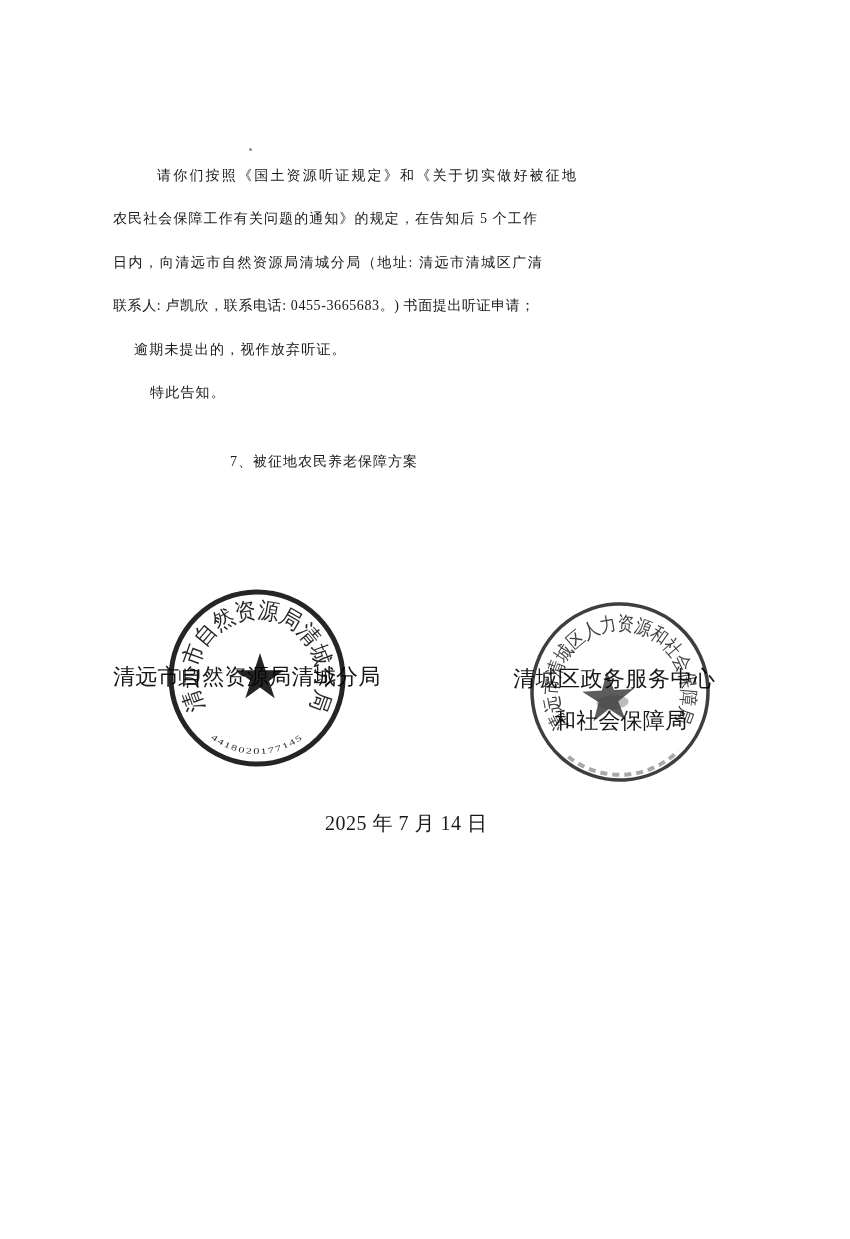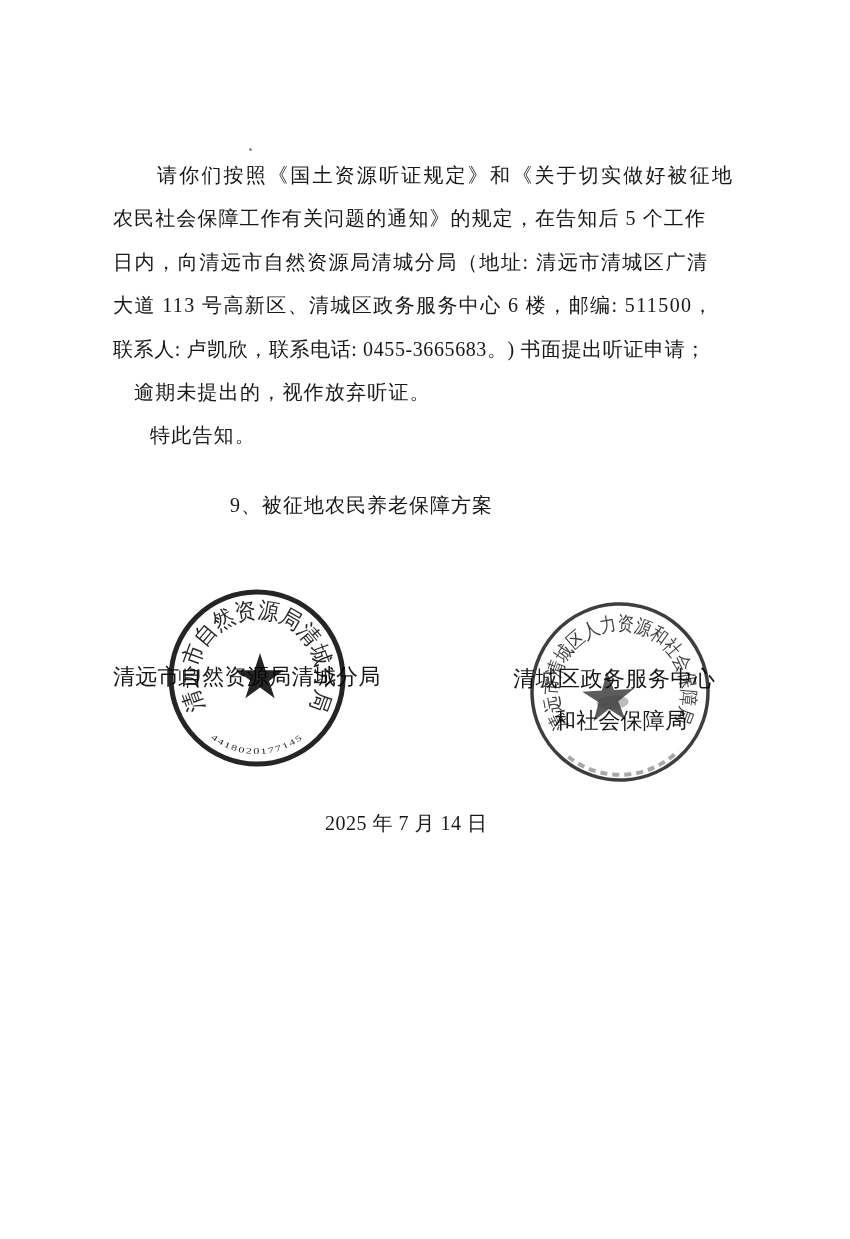--- a/index.html
+++ b/index.html
@@ -8,21 +8,21 @@
     width:850px; height:1239px;
     margin:0 auto;
     background:#ffffff;
     overflow:hidden;
     font-family:"Liberation Serif","DejaVu Serif",serif;
     color:#181818;
   }
   
   .body-text {
     position:absolute; left:113px; top:154px; width:652px;
-    font-size:20px;
+    font-size:14px;
   }
   .line { height:43.4px; line-height:43.4px; white-space:nowrap; }
   .l1 { text-indent:44px; letter-spacing:2.2px; }
   .l2 { letter-spacing:1.1px; }
   .l3 { letter-spacing:1.55px; }
   .l4 { letter-spacing:1.4px; }
   .l5 { letter-spacing:0.6px; }
   .l6 { letter-spacing:1.2px;margin-left:21px; }
   .closing { text-indent:37px; letter-spacing:1.2px; }
   .spacer { height:26px; }
@@ -62,26 +62,25 @@
 <body>
 
 <div class="page">
 
   <div class="speck"></div>
 
   <div class="body-text">
     <div class="line l1">请你们按照《国土资源听证规定》和《关于切实做好被征地</div>
     <div class="line l2">农民社会保障工作有关问题的通知》的规定，在告知后 5 个工作</div>
     <div class="line l3">日内，向清远市自然资源局清城分局（地址: 清远市清城区广清</div>
-    <div class="line l4">大道 113 号高新区、清城区政务服务中心 6 楼，邮编: 511500，</div>
     <div class="line l5">联系人: 卢凯欣，联系电话: 0455-3665683。) 书面提出听证申请；</div>
     <div class="line l6">逾期未提出的，视作放弃听证。</div>
     <div class="line closing">特此告知。</div>
     <div class="spacer"></div>
-    <div class="line att2">9、被征地农民养老保障方案</div>
+    <div class="line att2">7、被征地农民养老保障方案</div>
   </div>
 
   <div class="sig sig-left">清远市自然资源局清城分局</div>
   <div class="sig sig-r1">清城区政务服务中心</div>
   <div class="sig sig-r2">和社会保障局</div>
 
   <div class="date-line">2025 年 7 月 14 日</div>
 
   <svg class="seal seal-left" viewBox="-100 -100 200 200">
     <defs>

